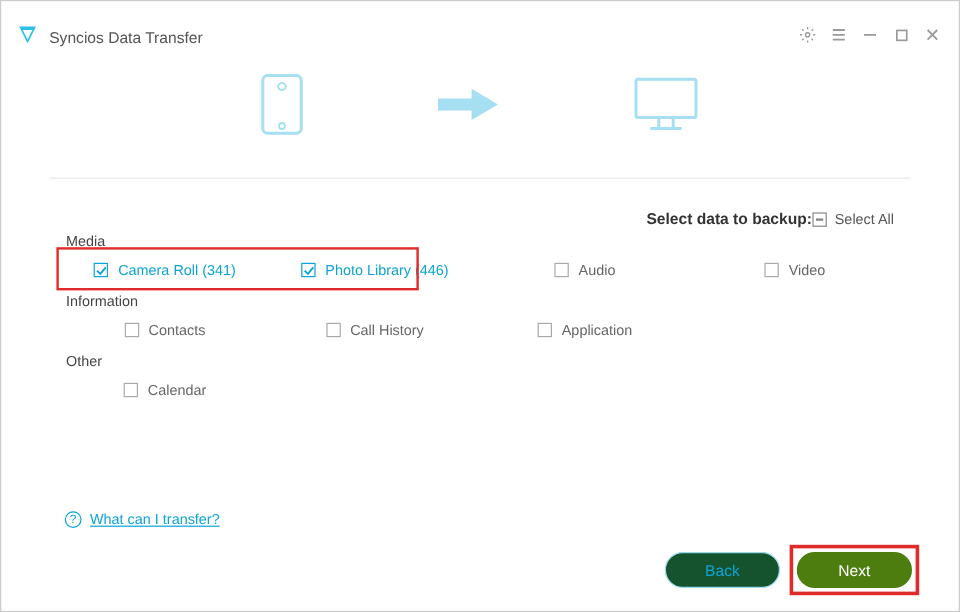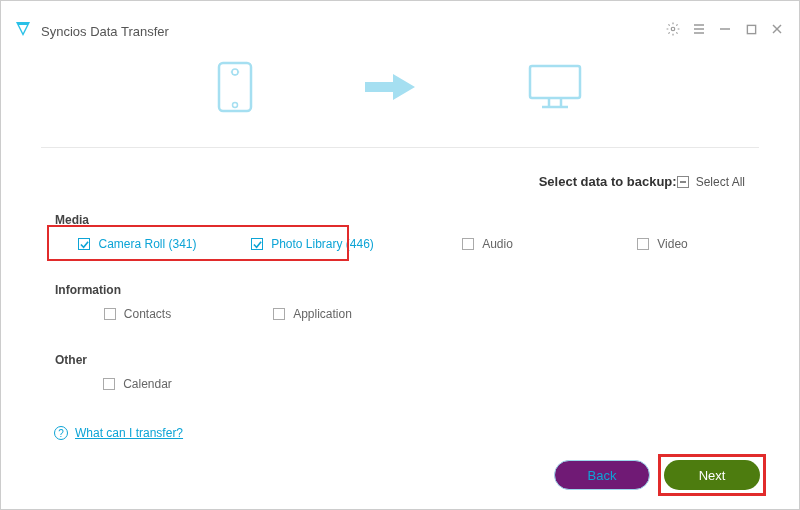--- a/index.html
+++ b/index.html
@@ -11,35 +11,35 @@
 .titlebar .winbtn { width: 20px; height: 20px; margin-left: 6px; display: flex; align-items: center; justify-content: center; color: #999; cursor: pointer; font-size: 13px; }
 .header-icons { display: flex; align-items: center; justify-content: center; gap: 110px; padding: 22px 0 30px 0; border-bottom: 1px solid #e8e8e8; margin: 0 40px; }
 .dev-icon { color: #a5dff1; }
 .arrow-icon { color: #a5dff1; }
 .content { padding: 26px 54px 0 54px; }
 .select-row { display: flex; align-items: center; justify-content: flex-end; }
 .select-title { font-size: 13px; font-weight: 600; color: #333; }
 .select-all { display: flex; align-items: center; font-size: 12px; color: #555; cursor: pointer; }
 .select-all .cb { width: 12px; height: 12px; border: 1px solid #888; margin-right: 7px; display: flex; align-items: center; justify-content: center; }
 .select-all .cb::after { content: ""; width: 6px; height: 2px; background: #888; }
-.section-label { font-size: 12px; font-weight: 700; color: #444; margin-top: 24px; margin-bottom: 2px; }
+.section-label { font-size: 12px; font-weight: 400; color: #444; margin-top: 4px; margin-bottom: 2px; }
 .grid { display: grid; grid-template-columns: repeat(4, 1fr); column-gap: 10px; }
 .item { display: flex; align-items: center; font-size: 12px; color: #666; height: 30px; cursor: pointer; justify-content: center; }
 .item.checked { color: #0da4d6; }
 .item .cb { width: 12px; height: 12px; border: 1px solid #aaa; margin-right: 8px; display: flex; align-items: center; justify-content: center; flex-shrink: 0; }
 .item.checked .cb { border-color: #0da4d6; }
 .item.checked .cb svg { display: block; }
 .item .cb svg { display: none; }
 .highlight-box { position: absolute; border: 2px solid #e12b2b; pointer-events: none; }
 .footer-help { position: absolute; left: 54px; bottom: 70px; display: flex; align-items: center; color: #0da4d6; font-size: 12px; cursor: pointer; }
 .footer-help .q { width: 14px; height: 14px; border: 1.5px solid #0da4d6; border-radius: 50%; display: flex; align-items: center; justify-content: center; font-size: 10px; margin-right: 7px; }
 .footer-help .txt { text-decoration: underline; }
 .footer-btns { position: absolute; right: 40px; bottom: 20px; display: flex; gap: 14px; align-items: center; }
 .btn { width: 96px; height: 30px; border-radius: 15px; display: flex; align-items: center; justify-content: center; font-size: 13px; cursor: pointer; }
-.btn-back { border: 1.5px solid #9cd8ec; color: #0da4d6; background: #701a75; }
+.btn-back { border: 1.5px solid #9cd8ec; color: #0da4d6; background: #14532d; }
 .btn-next { background: #4d7c0f; color: #fff; border: none; }
 .next-highlight { position: absolute; border: 3px solid #e12b2b; pointer-events: none; }
 #media-wrap { position: relative; }
 </style>
 </head>
 <body>
 
 <div class="titlebar">
   <span class="logo">
     <svg viewBox="0 0 20 20" width="20" height="20">
@@ -147,20 +147,24 @@
   </div>
 
   <div class="section-label">Information</div>
   <div class="grid">
     <div class="item">
       <span class="cb"></span>
       <span>Contacts</span>
     </div>
     <div class="item">
       <span class="cb"></span>
+      <span>Call History</span>
+    </div>
+    <div class="item">
+      <span class="cb"></span>
       <span>Application</span>
     </div>
   </div>
 
   <div class="section-label">Other</div>
   <div class="grid">
     <div class="item">
       <span class="cb"></span>
       <span>Calendar</span>
     </div>

